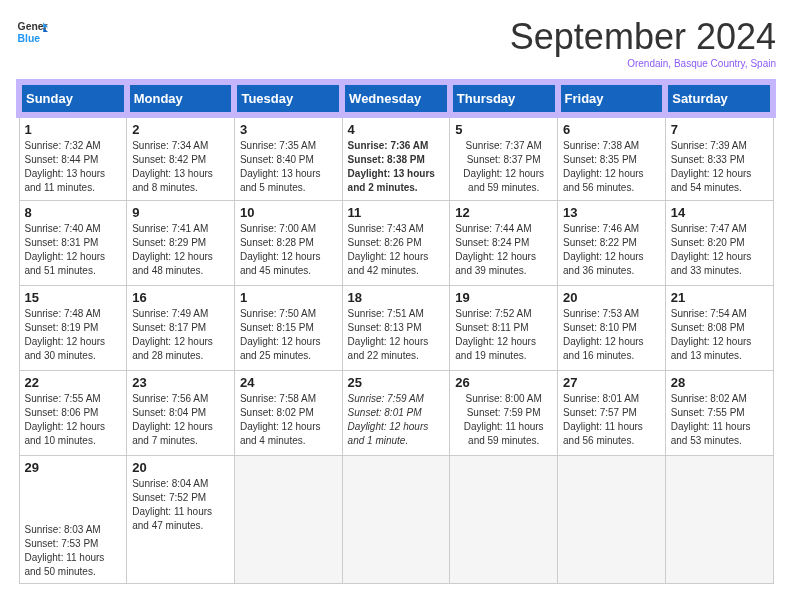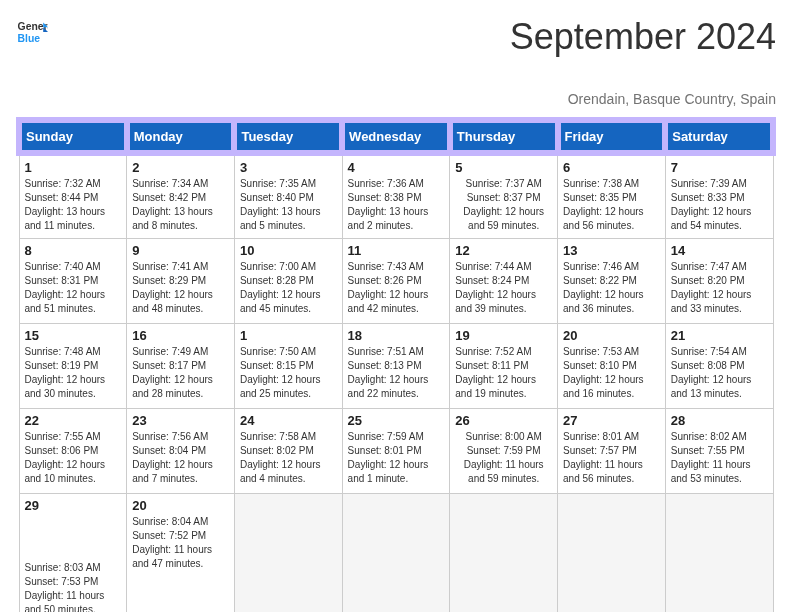--- a/index.html
+++ b/index.html
@@ -27,23 +27,22 @@
     }
     .title-area {
       text-align: right;
     }
     .month-title {
       font-size: 36px;
       color: #333;
       font-weight: normal;
     }
     .subtitle {
-      font-size: 14px;
-      color: #737373;
-      margin-top: 33px;
+      font-size: 10px;
+      color: #8b5cf6;
     }
     table {
       width: 100%;
       border-collapse: collapse;
       table-layout: fixed;
     }
     th {
       background-color: #1565C0;
       color: #fff;
       font-size: 13px;
@@ -121,21 +120,21 @@
 Daylight: 13 hours and 8 minutes.</div>
         </td>
         <td>
           <span class="day-num">3</span>
           <div class="cell-text" style="white-space: pre-wrap;">Sunrise: 7:35 AM
 Sunset: 8:40 PM
 Daylight: 13 hours and 5 minutes.</div>
         </td>
         <td>
           <span class="day-num">4</span>
-          <div class="cell-text" style="white-space: pre-wrap;">Sunrise: 7:36 AM
+          <div class="cell-text" style="white-space: pre-wrap; font-weight: bold;">Sunrise: 7:36 AM
 Sunset: 8:38 PM
 Daylight: 13 hours and 2 minutes.</div>
         </td>
         <td>
           <span class="day-num">5</span>
           <div class="cell-text" style="white-space: pre-wrap; text-align: center;">Sunrise: 7:37 AM
 Sunset: 8:37 PM
 Daylight: 12 hours and 59 minutes.</div>
         </td>
         <td>
@@ -253,21 +252,21 @@
 Daylight: 12 hours and 7 minutes.</div>
         </td>
         <td>
           <span class="day-num">24</span>
           <div class="cell-text" style="white-space: pre-wrap;">Sunrise: 7:58 AM
 Sunset: 8:02 PM
 Daylight: 12 hours and 4 minutes.</div>
         </td>
         <td>
           <span class="day-num">25</span>
-          <div class="cell-text" style="white-space: pre-wrap;">Sunrise: 7:59 AM
+          <div class="cell-text" style="white-space: pre-wrap; font-style: italic;">Sunrise: 7:59 AM
 Sunset: 8:01 PM
 Daylight: 12 hours and 1 minute.</div>
         </td>
         <td>
           <span class="day-num">26</span>
           <div class="cell-text" style="white-space: pre-wrap; text-align: center;">Sunrise: 8:00 AM
 Sunset: 7:59 PM
 Daylight: 11 hours and 59 minutes.</div>
         </td>
         <td>

